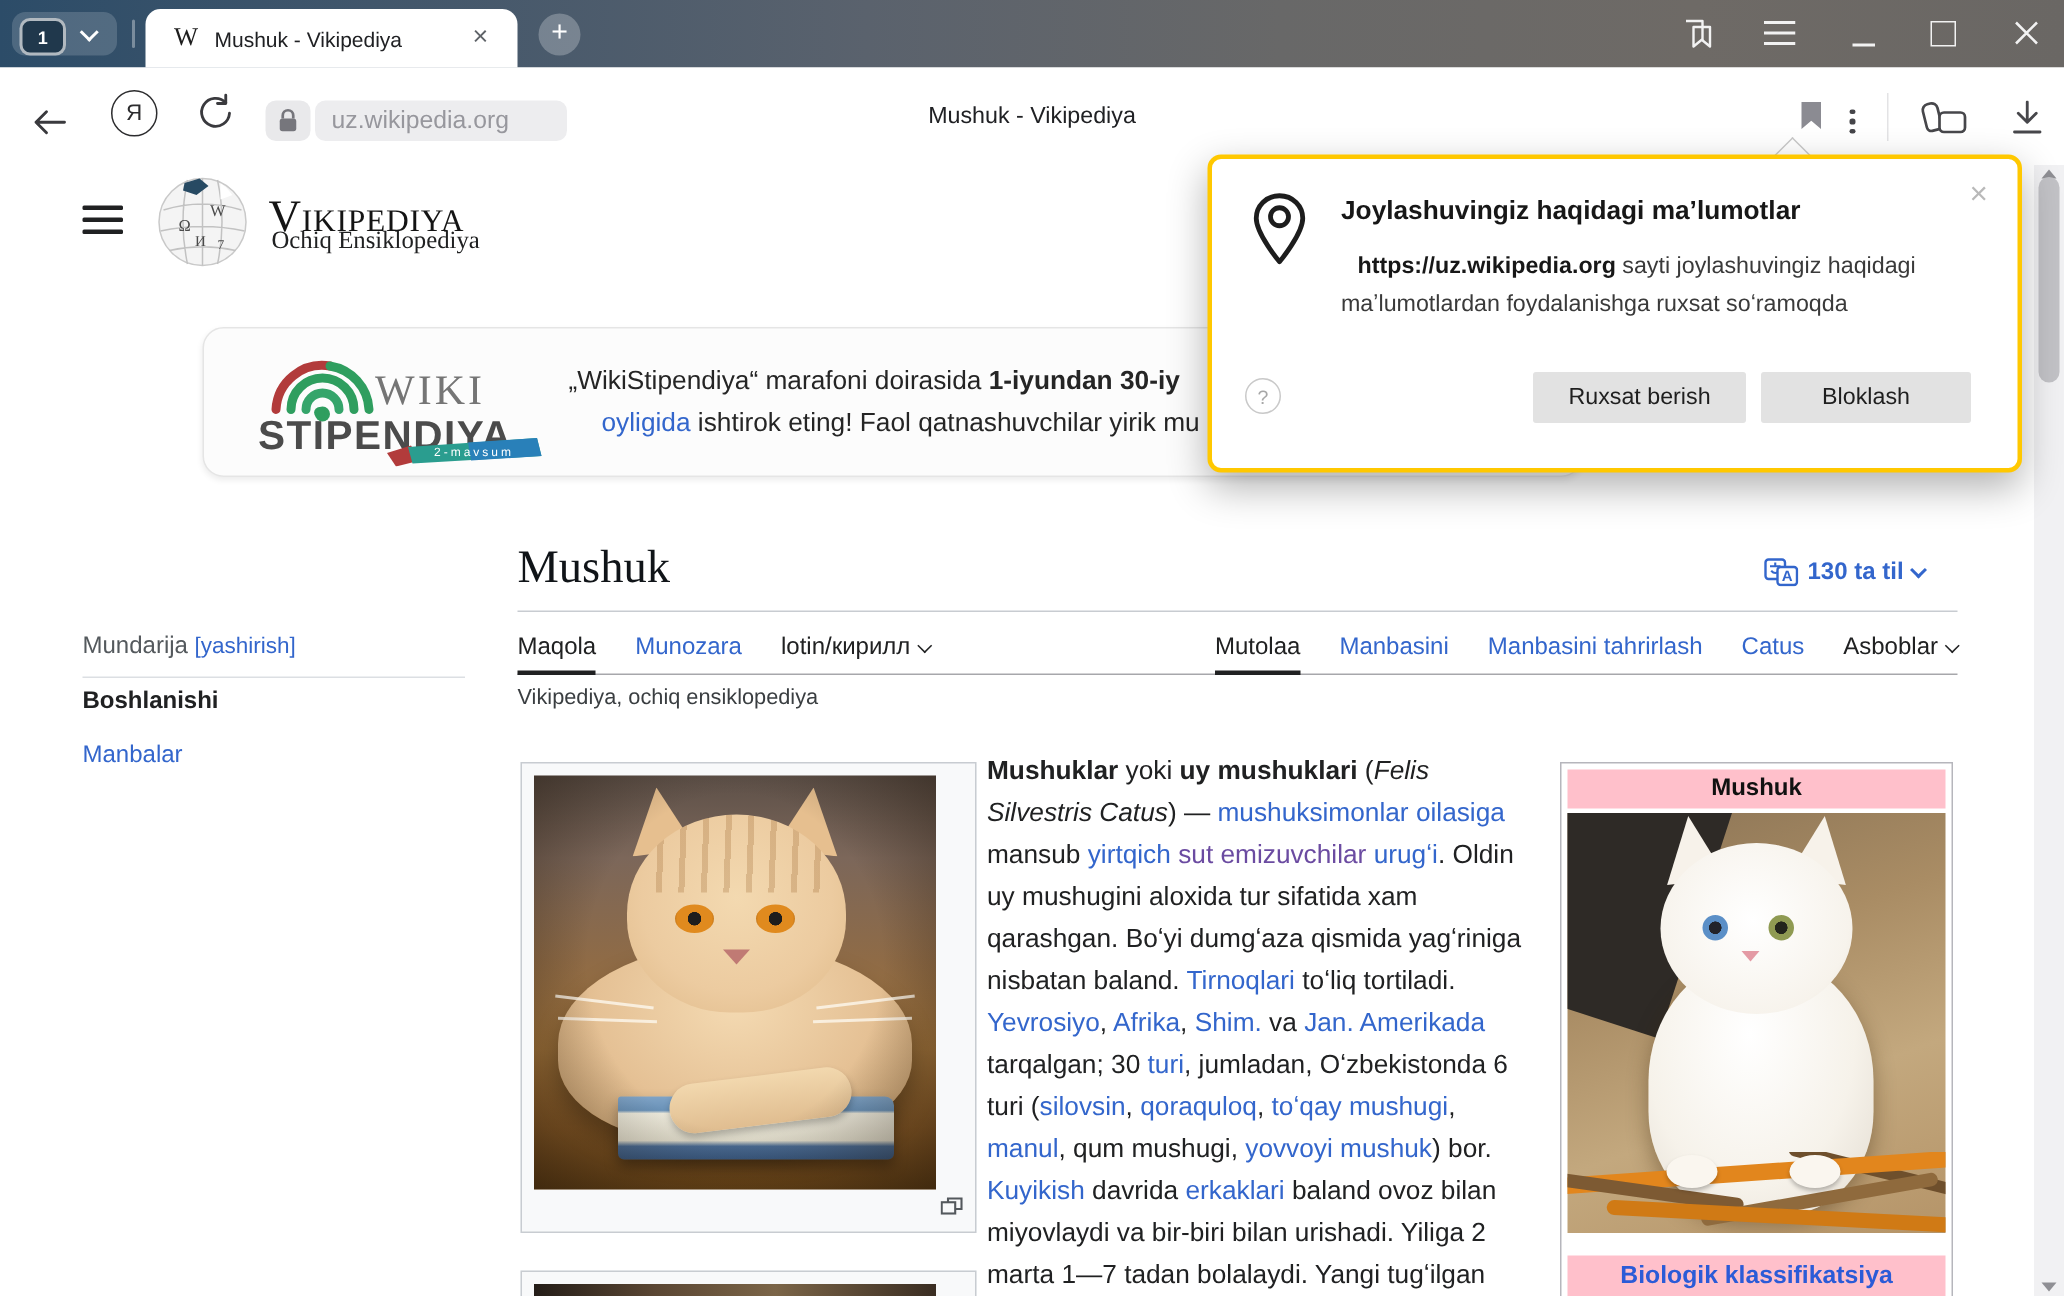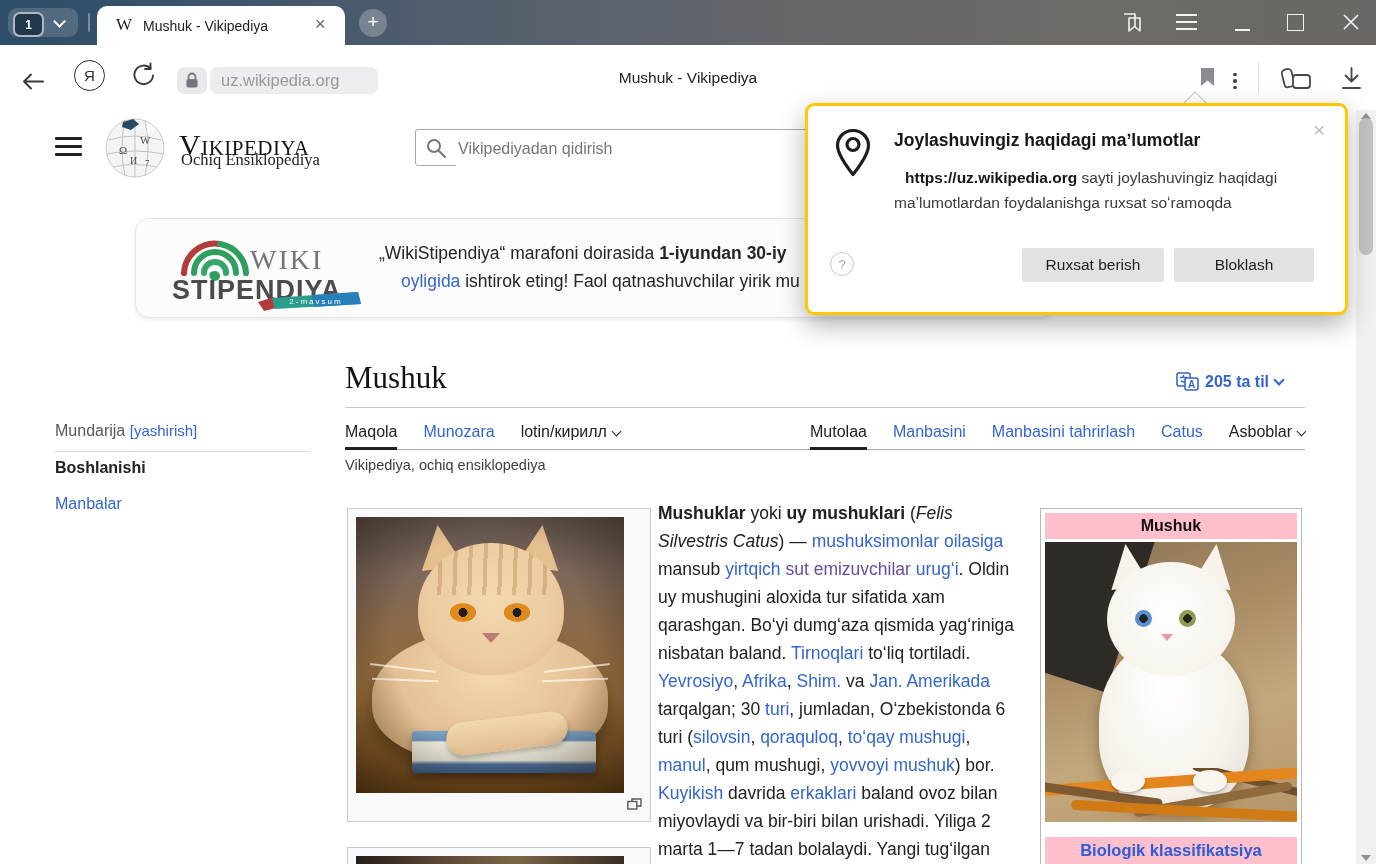--- a/index.html
+++ b/index.html
@@ -263,27 +263,20 @@
       <path d="M20,8 l10,-3 l6,5 l-8,6 l-9,-3 z" fill="#274a63"></path>
       <path d="M44,8 a29,29 0 0 1 8,8 l-8,3 z" fill="#ffffff"></path>
       <text x="16" y="40" font-family="Liberation Serif,serif" font-size="11" fill="#4a4a4a">Ω</text>
       <text x="37" y="30" font-family="Liberation Serif,serif" font-size="11" fill="#4a4a4a">W</text>
       <text x="27" y="50" font-family="Liberation Serif,serif" font-size="10" fill="#4a4a4a">И</text>
       <text x="42" y="52" font-family="Liberation Serif,serif" font-size="9" fill="#4a4a4a">7</text>
     </svg>
     <div class="abs wlogo-title">Vikipediya</div>
     <div class="abs wlogo-sub">Ochiq Ensiklopediya</div>
 
-    <div class="abs searchbox">
-      <svg width="20" height="20" viewBox="0 0 20 20">
-        <circle cx="8" cy="8" r="6" fill="none" stroke="#72777d" stroke-width="2"></circle>
-        <path d="M13,13 L19,19" stroke="#72777d" stroke-width="2" stroke-linecap="round"></path>
-      </svg>
-      <input type="text" placeholder="Vikipediyadan qidirish" style="">
-    </div>
 
     <div class="abs banner">
       <svg style="position:absolute;left:26px;top:10px" width="210" height="82" viewBox="0 0 210 82">
         <g fill="none" stroke-linecap="round">
           <path d="M22,44 A31,31 0 0 1 58,15" stroke="#b23b3b" stroke-width="6"></path>
           <path d="M58,15 A31,31 0 0 1 84,44" stroke="#2f9e5f" stroke-width="6"></path>
           <path d="M32,44 A21,21 0 0 1 74,44" stroke="#2f9e5f" stroke-width="6"></path>
           <path d="M42,44 A11,11 0 0 1 64,44" stroke="#35a56b" stroke-width="6"></path>
         </g>
         <circle cx="53" cy="47" r="5" fill="#2f9e5f"></circle>
@@ -299,21 +292,21 @@
       <div class="bline bline2"><span class="blue">oyligida</span><span> ishtirok eting! Faol qatnashuvchilar yirik mu</span></div>
     </div>
 
     <div class="abs langbtn">
       <svg width="23" height="19" viewBox="0 0 23 19">
         <rect x="1" y="1" width="13" height="13" rx="2" fill="#fff" stroke="#3366cc" stroke-width="1.6"></rect>
         <path d="M4,5.5 H11 M7.5,3 V5.5 M4.8,8.5 Q7.5,11.5 10.2,8.5" fill="none" stroke="#3366cc" stroke-width="1.4"></path>
         <rect x="9" y="6" width="13" height="12" rx="2" fill="#fff" stroke="#3366cc" stroke-width="1.6"></rect>
         <text x="15.5" y="15.5" font-size="10" font-weight="bold" fill="#3366cc" text-anchor="middle" font-family="Liberation Sans,sans-serif">A</text>
       </svg>
-      <span>205 ta til</span>
+      <span>130 ta til</span>
       <span class="chv"></span>
     </div>
 
     <div class="abs h1">Mushuk</div>
     <div class="abs titlerule"></div>
 
     <div class="abs tabsrow">
       <div class="tgroup">
           <span class="atab active">Maqola</span>
           <span class="atab link">Munozara</span>

